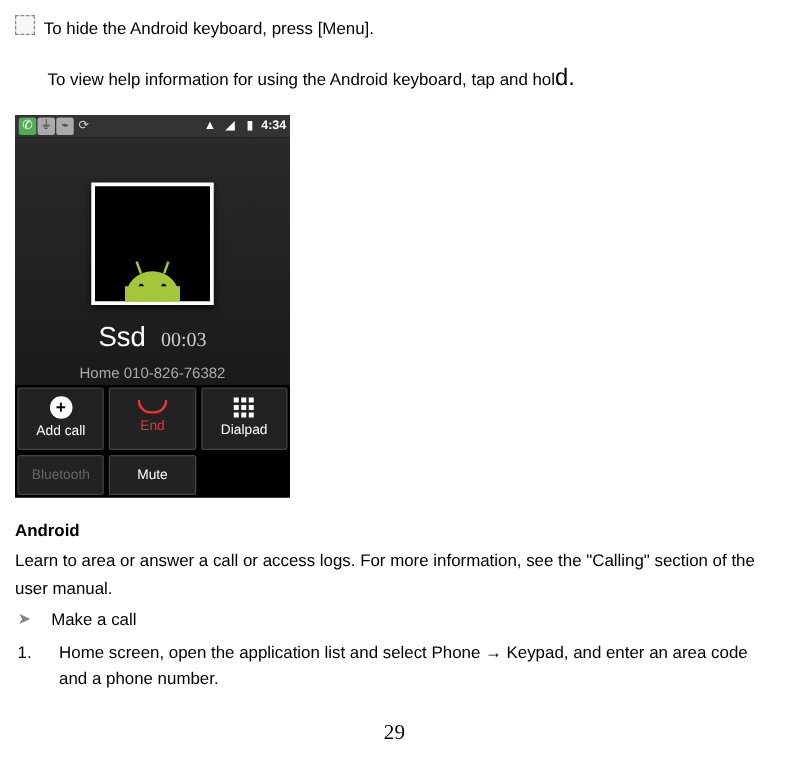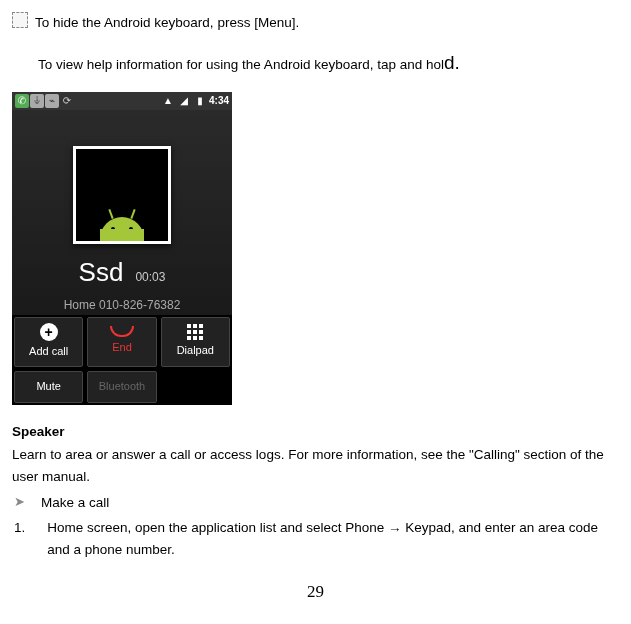--- a/index.html
+++ b/index.html
@@ -107,22 +107,22 @@
   }
   .arm-l { left: 10px; }
   .arm-r { right: 10px; }
   .name-row {
     display: flex;
     align-items: baseline;
     justify-content: center;
     gap: 12px;
     margin-top: 8px;
   }
-  .contact-name { color: #fff; font-size: 26px; }
-  .call-time { color: #ccc; font-size: 12px; }
+  .contact-name { color: #fff; font-size: 22px; }
+  .call-time { color: #ccc; font-size: 16px; font-family: Liberation Serif, serif; }
   .contact-num { color: #aaa; font-size: 12px; margin-top:2px;}
   .btn-grid {
     display: grid;
     grid-template-columns: repeat(3, 1fr);
     gap: 0;
     background: #000;
   }
   .pbtn {
     background: #222;
     color: #fff;
@@ -234,30 +234,30 @@
           <span></span>
           <span></span>
           <span></span>
           <span></span>
           <span></span>
           <span></span>
           <span></span>
       </div>
       <span>Dialpad</span>
     </div>
+    <div class="pbtn row2btn disabled">
+      <span>Bluetooth</span>
+    </div>
     <div class="pbtn row2btn">
       <span>Mute</span>
     </div>
-    <div class="pbtn row2btn disabled">
-      <span>Bluetooth</span>
-    </div>
   </div>
 </div>
 
-<div class="section-heading">Speaker</div>
+<div class="section-heading">Android</div>
 <div class="para">Learn to area or answer a call or access logs. For more information, see the "Calling" section of the user manual.</div>
 
 <div class="bullet-row">
   <div class="bullet">➤</div>
   <div>Make a call</div>
 </div>
 
 <div class="num-row">
   <div class="num">1.</div>
   <div class="num-text">Home screen, open the application list and select Phone → Keypad, and enter an area code and a phone number.</div>

